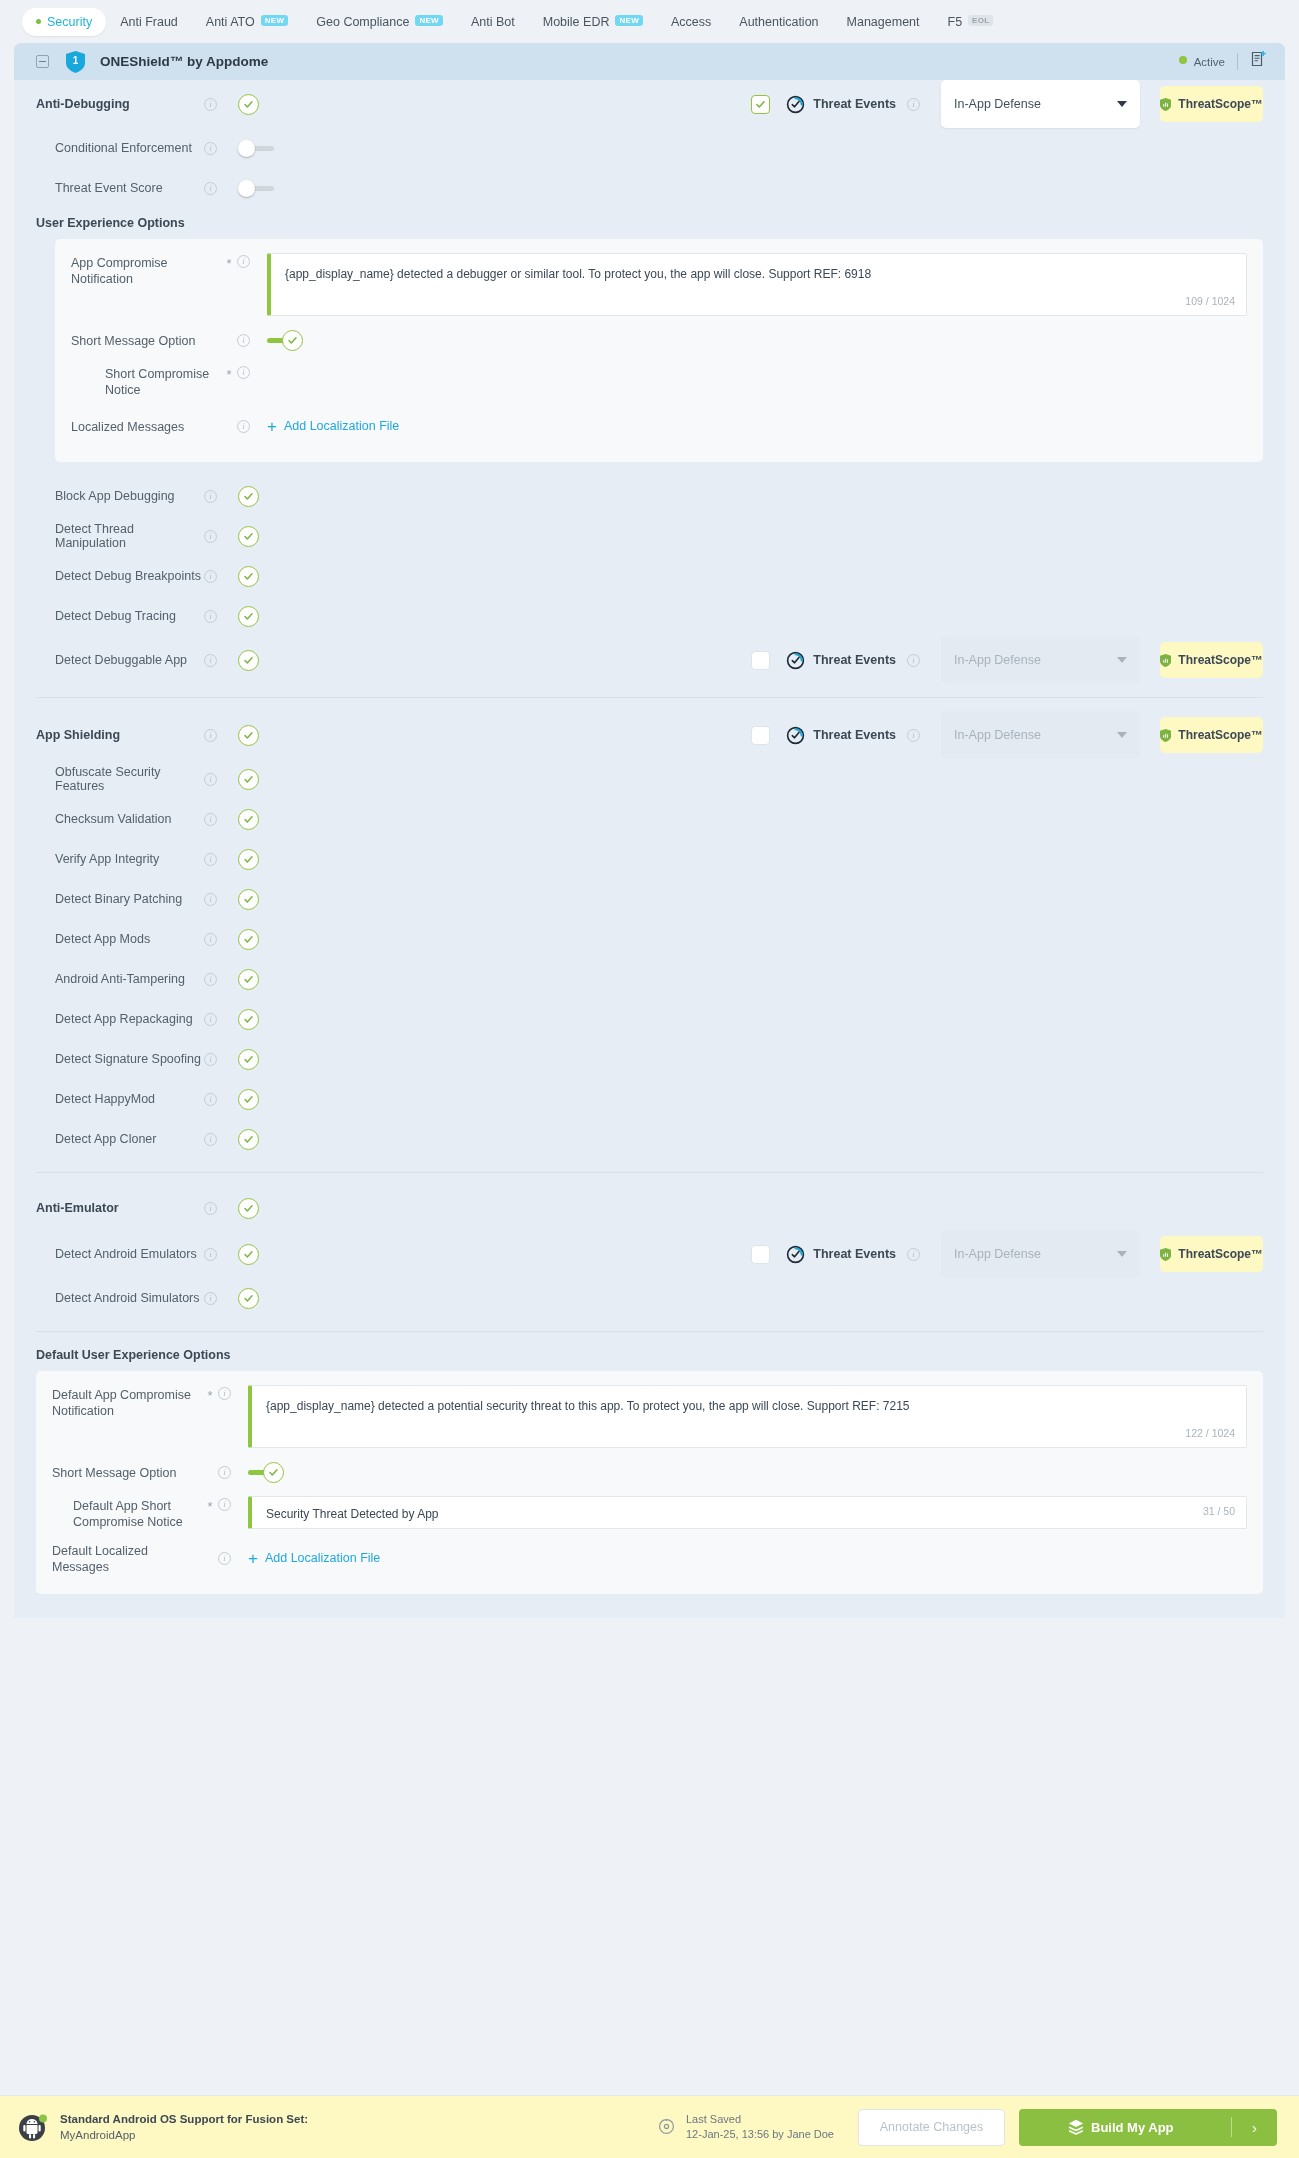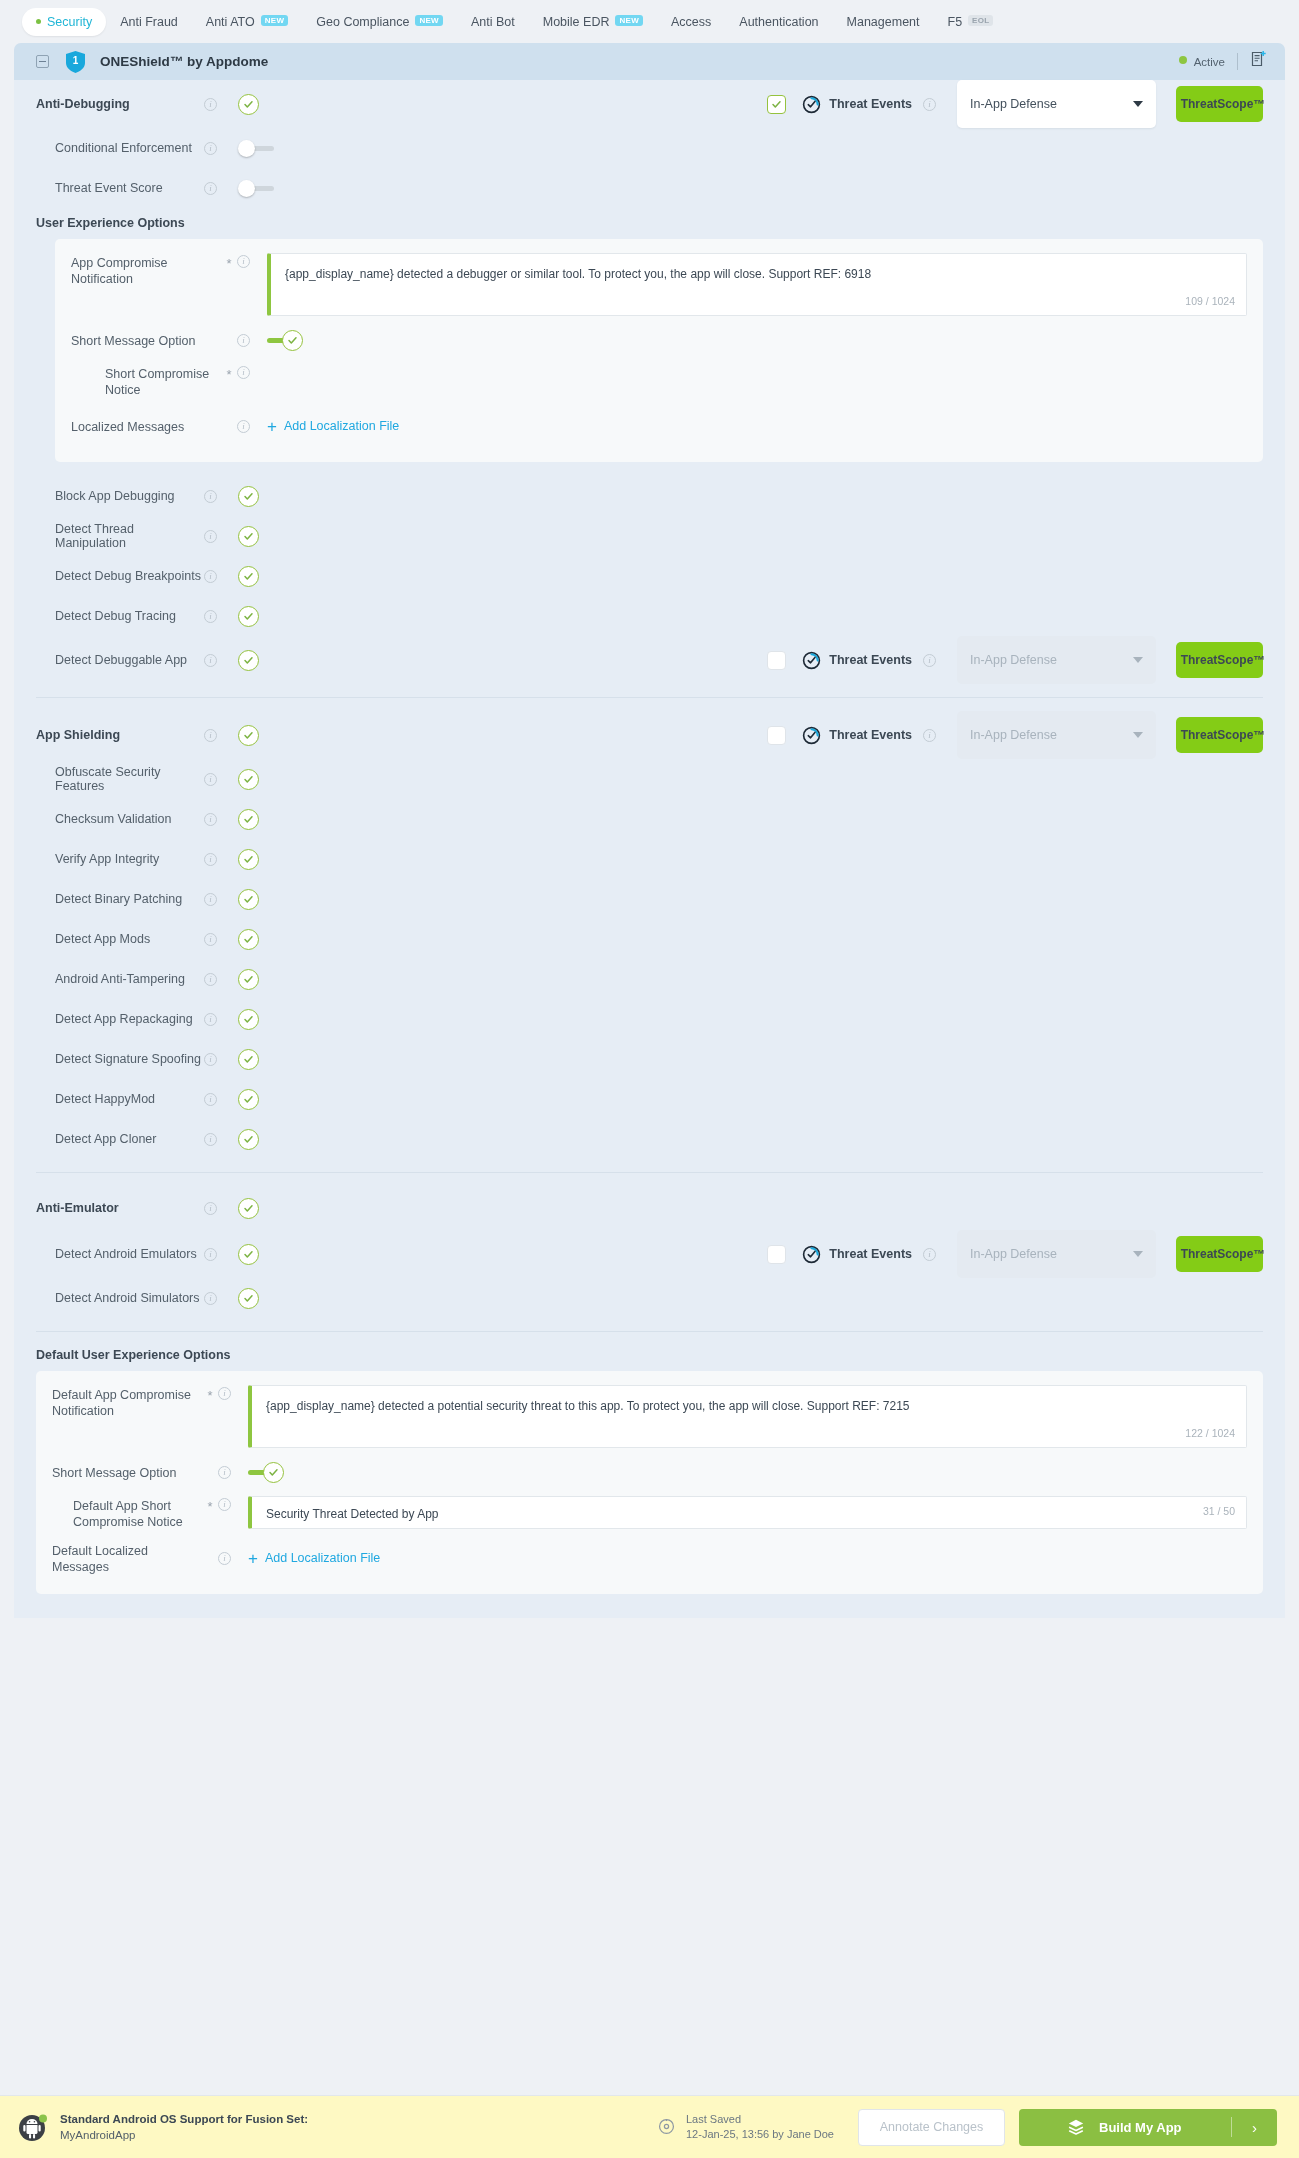--- a/index.html
+++ b/index.html
@@ -257,22 +257,22 @@
     margin-left: auto;
     width: 0; height: 0;
     border-left: 5px solid transparent;
     border-right: 5px solid transparent;
     border-top: 6px solid #2e3a45;
   }
   .select.disabled .caret { border-top-color: #a8b3bd; }
 
   .ts-btn {
     margin-left: 20px;
-    width: 87px; height: 36px;
-    background: #84cc16;
+    width: 103px; height: 36px;
+    background: #fef9c3;
     border-radius: 5px;
     display: flex; align-items: center; justify-content: center;
     gap: 7px;
     cursor: pointer;
   }
   .ts-btn .txt {
     font-size: 12px; font-weight: bold; color: #3c4854; white-space: nowrap;
   }
 
   
@@ -377,21 +377,21 @@
   .build {
     margin-left: 14px;
     width: 258px; height: 37px;
     background: #8bbf42;
     border-radius: 4px;
     display: flex; align-items: center;
     cursor: pointer;
   }
   .build .bico { margin-left: 48px; width: 18px; height: 18px; flex:none; }
   .build .btxt {
-    margin-left: 14px;
+    margin-left: 6px;
     color: #fff; font-size: 13px; font-weight: bold; white-space: nowrap;
   }
   .build .sep { margin-left: auto; width: 1px; height: 20px; background: rgba(255,255,255,.45); }
   .build .arrow {
     width: 45px; display: flex; align-items: center; justify-content: center;
     color: #fff; font-size: 15px;
   }
 </style>
 </head>
 <body>

